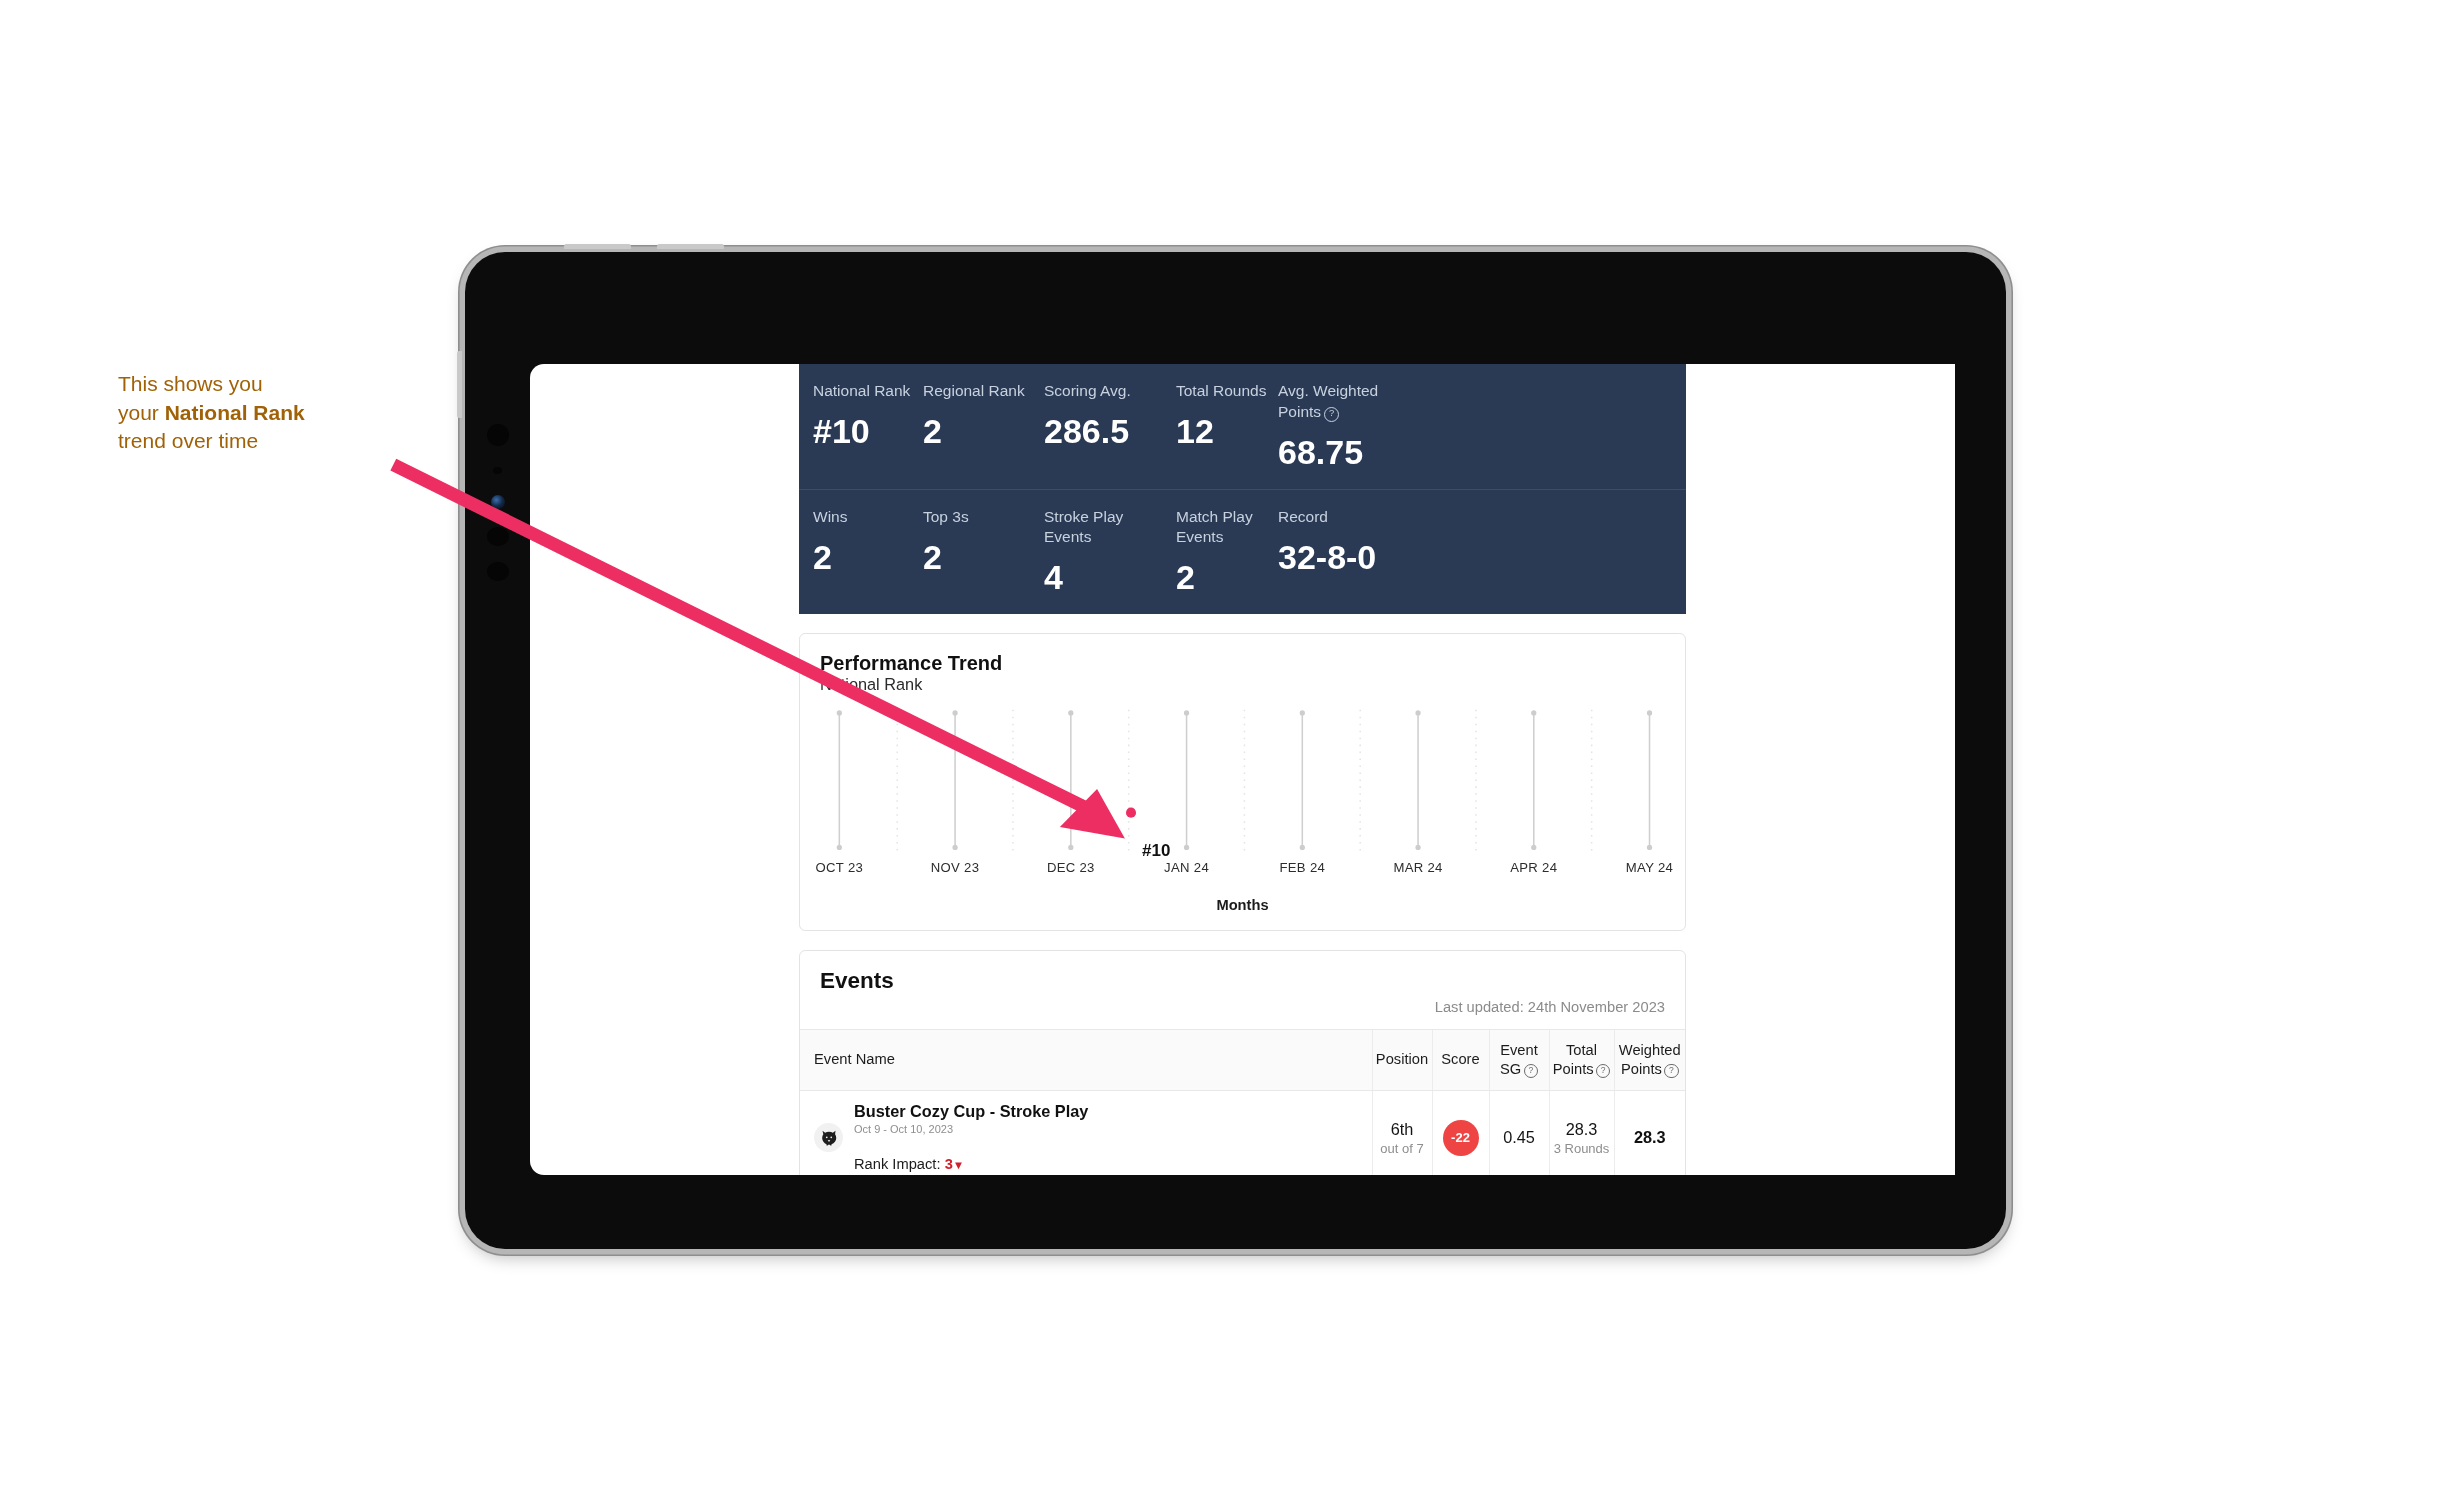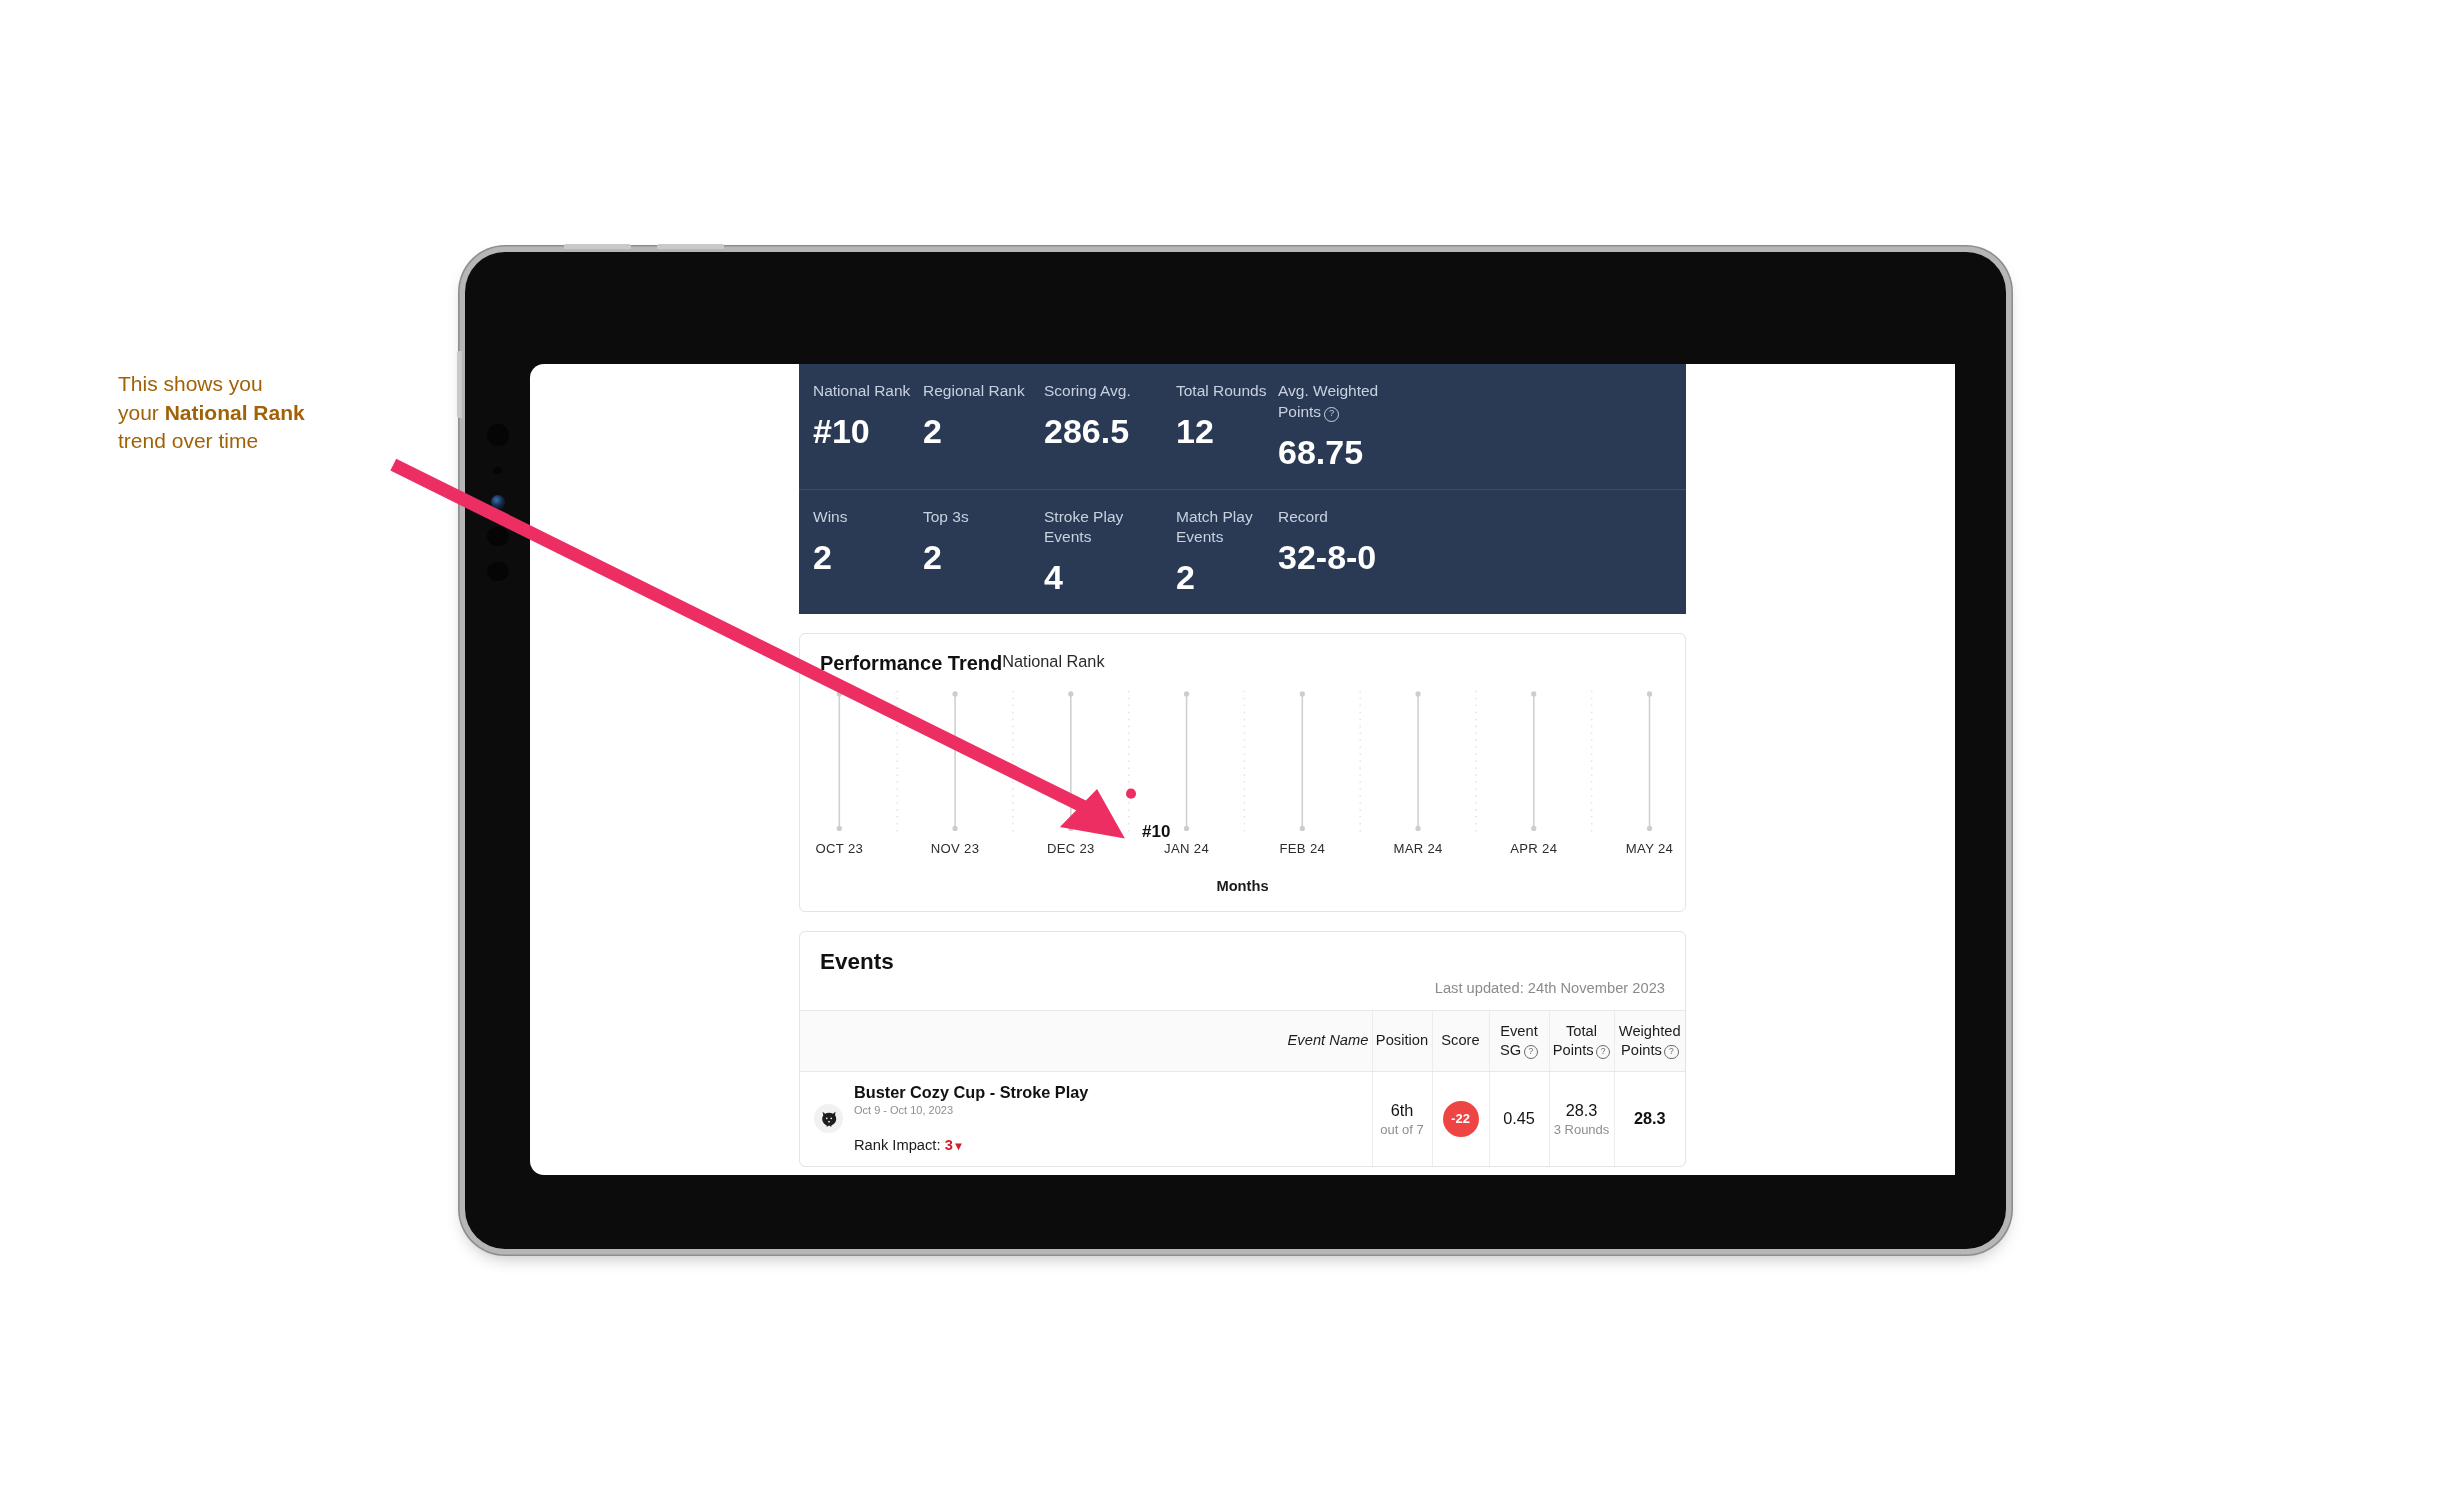--- a/index.html
+++ b/index.html
@@ -114,20 +114,21 @@
     border-radius:6.2px;
     box-sizing:border-box;
     width:887px;
     margin-top:18.6px;
   }
 
   
   #trend-head{
     display:flex;align-items:flex-start;justify-content:flex-start;
     padding:18.6px 20px 0 20px;
+    flex-direction:column;
   }
   #trend-title{font-size:20px;font-weight:bold;color:#111;}
   #trend-legend{font-size:16.3px;color:#2b2b2b;}
   #chart-wrap{position:relative;height:201px;margin-top:4.6px;}
   #chart-svg{display:block;}
   #x-axis-title{
     text-align:center;font-size:14.7px;font-weight:bold;color:#1b1b1b;
     padding-bottom:17px;margin-top:-3.1px;
   }
   #dp-label{
@@ -145,21 +146,21 @@
   #events-table thead th{
     background:#fafafa;
     font-size:14.7px;font-weight:400;color:#1c1c1c;
     text-align:center;
     padding:11px 3.1px 11px 3.1px;
     border-right:0.8px solid #ececec;
     border-bottom:0.8px solid #e8e8e8;
     vertical-align:middle;
     line-height:1.28;
   }
-  #events-table thead th.name-col{text-align:right;padding-left:14px;font-style:italic;}
+  #events-table thead th.name-col{text-align:left;padding-left:14px;}
   #events-table thead th:last-child{border-right:none;}
   #events-table tbody td{
     border-right:0.8px solid #ececec;
     text-align:center;
     vertical-align:middle;
     padding:10px 3.1px;
     font-size:16.3px;color:#141414;
   }
   #events-table tbody td:last-child{border-right:none;}
   .name-cell{text-align:left!important;padding-left:14px!important;}

